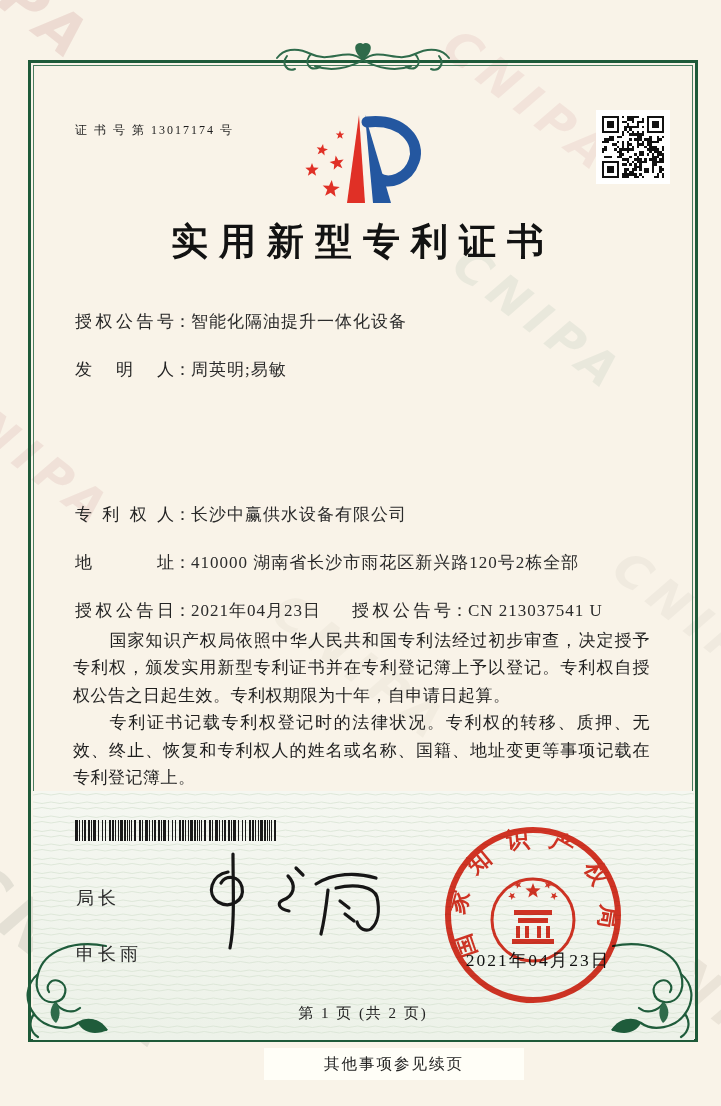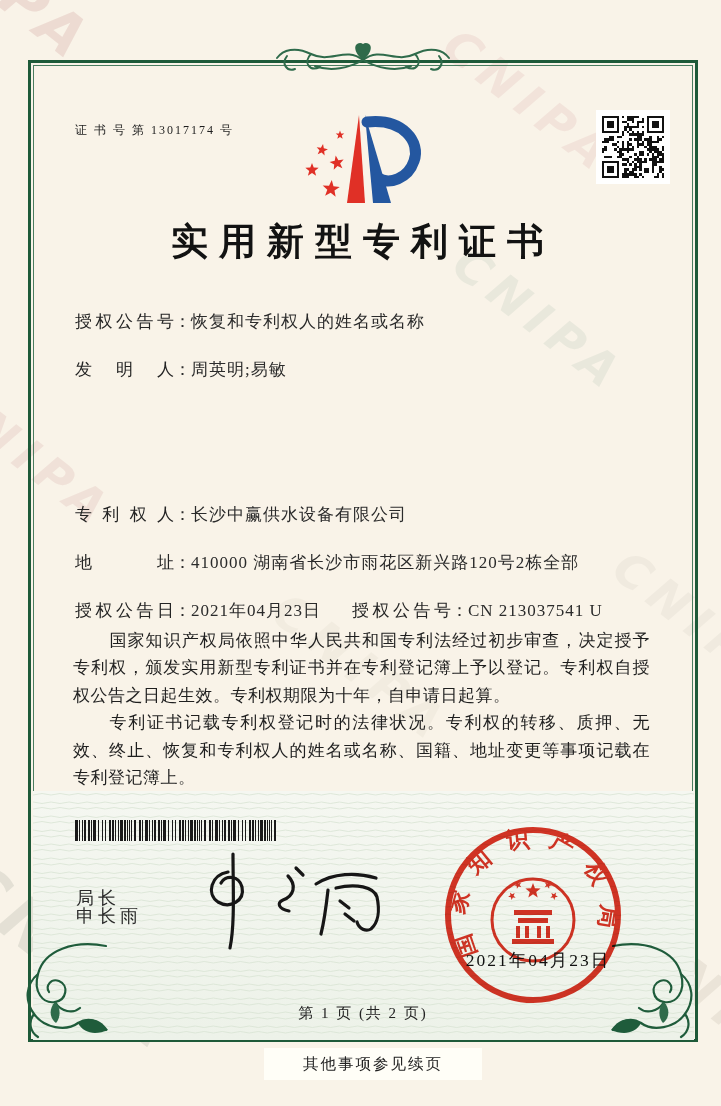--- a/index.html
+++ b/index.html
@@ -62,34 +62,34 @@
   
   .barcode{position:absolute; left:75px; top:820px; width:208px; height:21px; display:flex; align-items:stretch;}
   .barcode i{display:block; background:#1a1a1a; flex:none; height:100%;}
   .barcode s{display:block; flex:none; height:100%;}
   
   .officer-title,.officer-name{
     position:absolute; left:76px; font-family:"Liberation Sans","DejaVu Sans",sans-serif;
     font-size:18px; letter-spacing:4px; color:#2a2a2a; font-weight:500;
   }
   .officer-title{top:886px}
-  .officer-name{top:904px}
+  .officer-name{top:942px}
   .signature{position:absolute; left:188px; top:848px;}
   
   .seal{position:absolute; left:442px; top:824px; mix-blend-mode:multiply; opacity:.95;}
   .seal-arc-text{font-size:23px; letter-spacing:17.5px; fill:#d92a1a; font-weight:700;
                  font-family:"Liberation Serif","DejaVu Serif",serif;}
   .seal-date{
     position:absolute; left:447px; top:948px; width:182px; text-align:center;
     font-size:17.5px; letter-spacing:2px; color:#111; font-weight:500;
   }
   
   .page-info{position:absolute; left:28px; top:1004px; width:670px; text-align:center;
              font-size:15px; letter-spacing:2px; color:#222;}
-  .cont-strip{position:absolute; left:264px; top:1048px; width:218px; height:32px;
+  .cont-strip{position:absolute; left:264px; top:1048px; width:260px; height:32px;
               background:#fffef7; display:flex; align-items:center; justify-content:center;}
   .cont-note{font-size:15.5px; letter-spacing:2px; color:#222;}
   
   .ornament{position:absolute; pointer-events:none;}
   .orn-top{left:243px; top:36px;}
   .orn-bl{left:16px; top:938px;}
   .orn-br{left:607px; top:938px; transform:scaleX(-1);}
 </style>
 </head>
 <body>
@@ -424,21 +424,21 @@
         <rect x="20" y="2" width="3" height="3" fill="#111"></rect>
         <rect x="0" y="18" width="7" height="7" fill="#111"></rect>
         <rect x="1" y="19" width="5" height="5" fill="#fff"></rect>
         <rect x="2" y="20" width="3" height="3" fill="#111"></rect>
       </svg>
   </div>
 
   <div class="doc-title">实用新型专利证书</div>
 
   <div class="frow r1">
-    <span class="lbl">授权公告号</span><span>：</span><span class="val">恢复和专利权人的姓名或名称</span>
+    <span class="lbl">授权公告号</span><span>：</span><span class="val">智能化隔油提升一体化设备</span>
   </div>
   <div class="frow r2">
     <span class="lbl">发明人</span><span>：</span><span class="val">周英明;易敏</span>
   </div>
   <div class="frow r5">
     <span class="lbl">专利权人</span><span>：</span><span class="val">长沙中赢供水设备有限公司</span>
   </div>
   <div class="frow r6">
     <span class="lbl">地址</span><span>：</span><span class="val">410000 湖南省长沙市雨花区新兴路120号2栋全部</span>
   </div>

